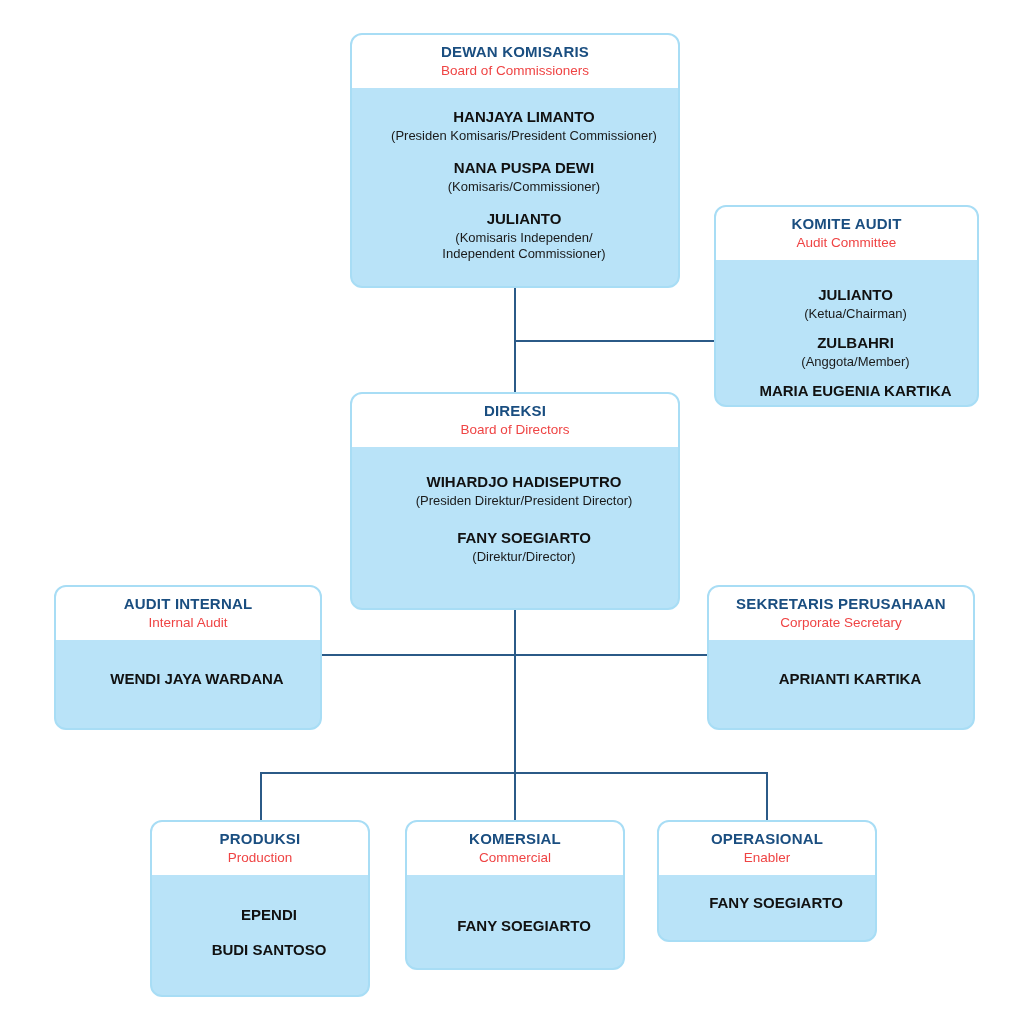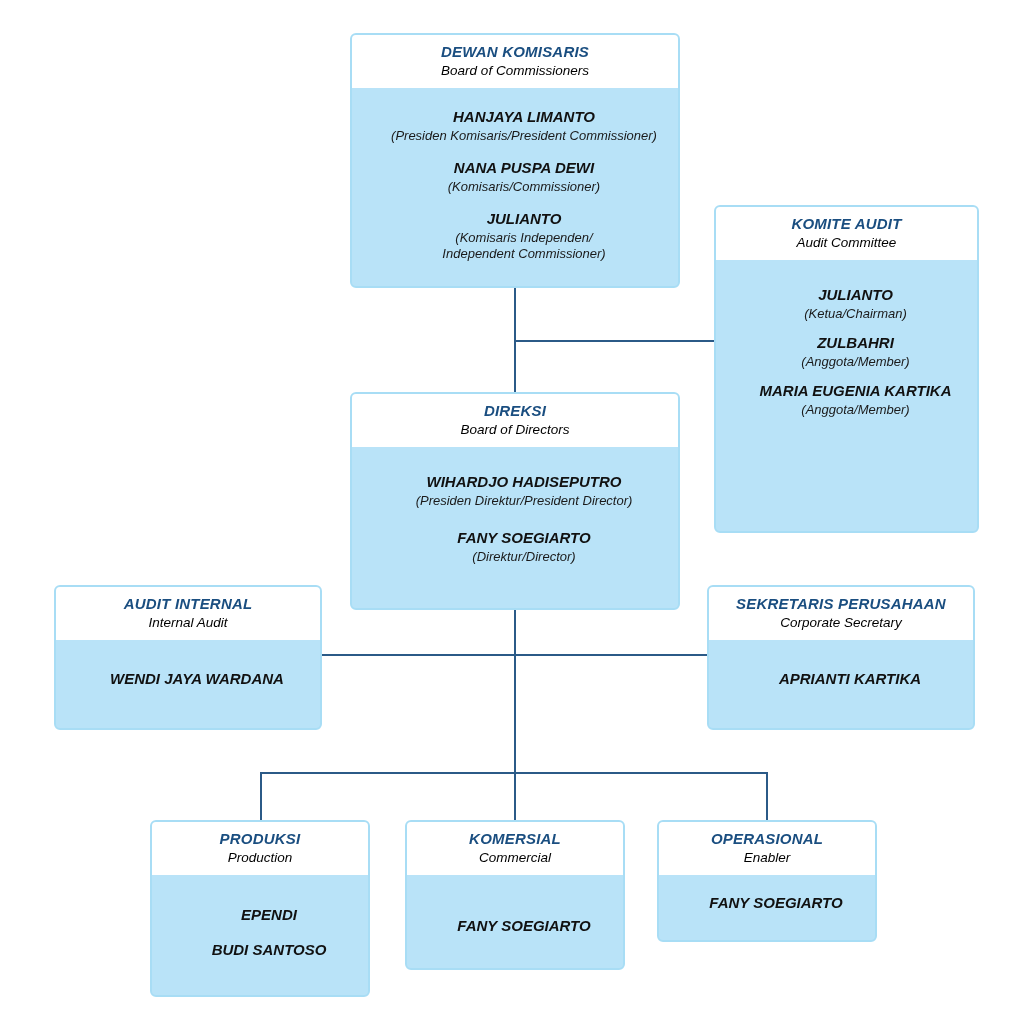--- a/index.html
+++ b/index.html
@@ -22,42 +22,41 @@
     background: #2b5a87;
   }
   .conn.v { width: 2px; }
   .conn.h { height: 2px; }
 
   
   .node {
     position: absolute;
     box-sizing: border-box;
     border: 2px solid #a8ddf5;
-    border-radius: 6px;
+    border-radius: 12px;
     background: #b9e3f8;
     overflow: hidden;
     display: flex;
     flex-direction: column;
-    font-style: italic;
   }
   .node-header {
     background: #ffffff;
     text-align: center;
     padding: 8px 10px 9px 10px;
     flex: 0 0 auto;
   }
   .node-title {
     color: #1a4e80;
     font-weight: bold;
     font-size: 15px;
     letter-spacing: 0.2px;
     line-height: 1.18;
   }
   .node-subtitle {
-    color: #000000;
+    color: #ef4444;
     font-size: 13.5px;
     line-height: 1.3;
     margin-top: 1px;
   }
   .node-body {
     flex: 1 1 auto;
     display: flex;
     flex-direction: column;
     justify-content: center;
     align-items: center;
@@ -132,21 +131,21 @@
         <div class="person-role">(Komisaris/Commissioner)</div>
       </div>
       <div class="person">
         <div class="person-name">JULIANTO</div>
         <div class="person-role">(Komisaris Independen/
 Independent Commissioner)</div>
       </div>
     </div>
   </div>
 
-  <div class="node" id="node-komite-audit" style="left:714px; top:205px; width:265px; height:328px;">
+  <div class="node" id="node-komite-audit" style="left:714px; top:205px; width:265px; height:202px;">
     <div class="node-header">
       <div class="node-title">KOMITE AUDIT</div>
       <div class="node-subtitle">Audit Committee</div>
     </div>
     <div class="node-body">
       <div class="person">
         <div class="person-name">JULIANTO</div>
         <div class="person-role">(Ketua/Chairman)</div>
       </div>
       <div class="person">

